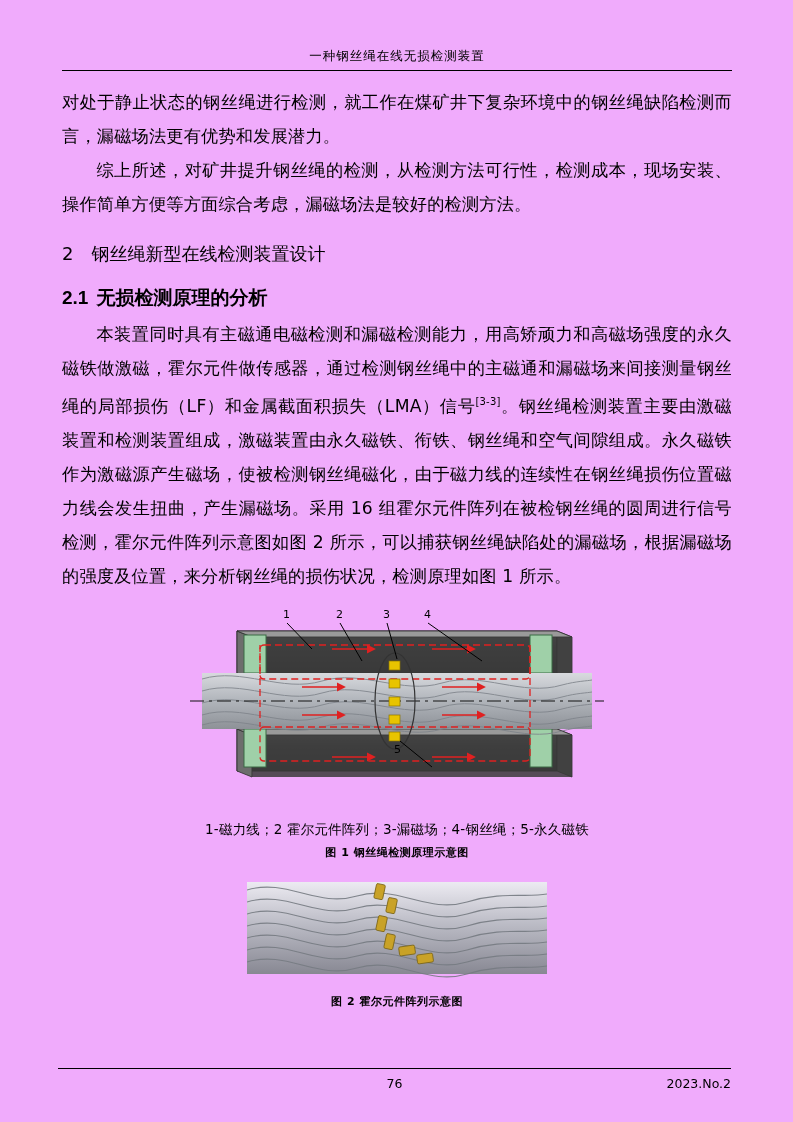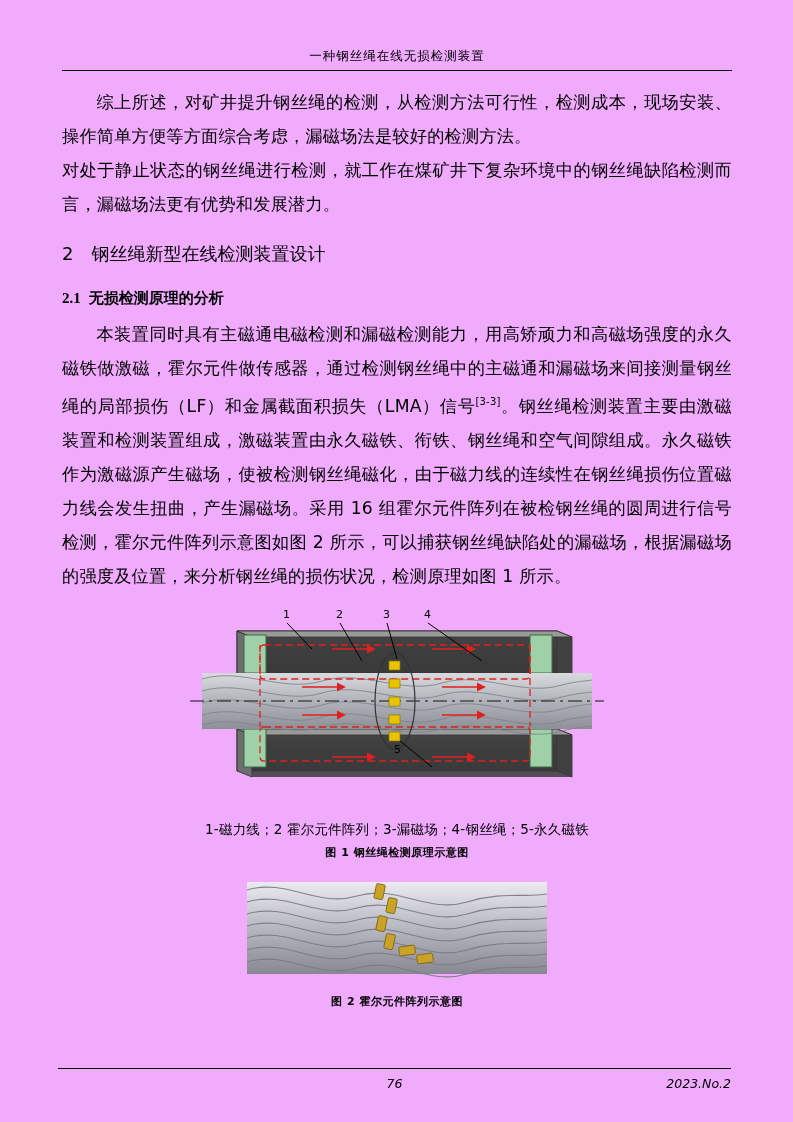--- a/index.html
+++ b/index.html
@@ -53,25 +53,25 @@
     font-size: 18px;
     font-weight: normal;
     margin: 16px 0 4px 0;
     line-height: 34px;
     font-family: "DejaVu Sans", "Liberation Sans", sans-serif;
   }
   h2.sec .num {
     margin-right: 18px;
   }
   h3.subsec {
-    font-size: 15px;
+    font-size: 19px;
     font-weight: bold;
     margin: 10px 0 2px 0;
     line-height: 34px;
-    font-family: Liberation Serif, serif;
+    font-family: Liberation Sans, sans-serif;
   }
   h3.subsec .num {
     margin-right: 8px;
   }
   sup.ref {
     font-size: 10px;
     vertical-align: super;
   }
   .figure-block {
     width: 100%;
@@ -89,21 +89,20 @@
     font-weight: bold;
     text-align: center;
     margin-top: 6px;
     letter-spacing: 0.5px;
   }
   .footer {
     position: absolute;
     left: 58px;
     right: 62px;
     bottom: 28px;
-    font-style: italic;
   }
   .rule-bottom {
     border-bottom: 1.6px solid #000;
     width: 100%;
     margin-bottom: 7px;
   }
   .footer-row {
     position: relative;
     font-size: 12.5px;
     height: 18px;
@@ -125,23 +124,23 @@
 </head>
 <body>
 
 <div class="page">
 
   <div class="content">
 
     <div class="header-title">一种钢丝绳在线无损检测装置</div>
     <div class="rule-top"></div>
 
+    <p class="body-text">对处于静止状态的钢丝绳进行检测，就工作在煤矿井下复杂环境中的钢丝绳缺陷检测而言，漏磁场法更有优势和发展潜力。</p>
+
     <p class="body-text indent">综上所述，对矿井提升钢丝绳的检测，从检测方法可行性，检测成本，现场安装、操作简单方便等方面综合考虑，漏磁场法是较好的检测方法。</p>
-
-    <p class="body-text">对处于静止状态的钢丝绳进行检测，就工作在煤矿井下复杂环境中的钢丝绳缺陷检测而言，漏磁场法更有优势和发展潜力。</p>
 
     <h2 class="sec">
       <span class="num">2</span><span>钢丝绳新型在线检测装置设计</span>
     </h2>
 
     <h3 class="subsec">
       <span class="num">2.1</span><span>无损检测原理的分析</span>
     </h3>
 
     <p class="body-text indent"><span>本装置同时具有主磁通电磁检测和漏磁检测能力，用高矫顽力和高磁场强度的永久磁铁做激磁，霍尔元件做传感器，通过检测钢丝绳中的主磁通和漏磁场来间接测量钢丝绳的局部损伤（LF）和金属截面积损失（LMA）信号</span><sup class="ref">[3-3]</sup><span>。钢丝绳检测装置主要由激磁装置和检测装置组成，激磁装置由永久磁铁、衔铁、钢丝绳和空气间隙组成。永久磁铁作为激磁源产生磁场，使被检测钢丝绳磁化，由于磁力线的连续性在钢丝绳损伤位置磁力线会发生扭曲，产生漏磁场。采用 16 组霍尔元件阵列在被检钢丝绳的圆周进行信号检测，霍尔元件阵列示意图如图 2 所示，可以捕获钢丝绳缺陷处的漏磁场，根据漏磁场的强度及位置，来分析钢丝绳的损伤状况，检测原理如图 1 所示。</span></p>

